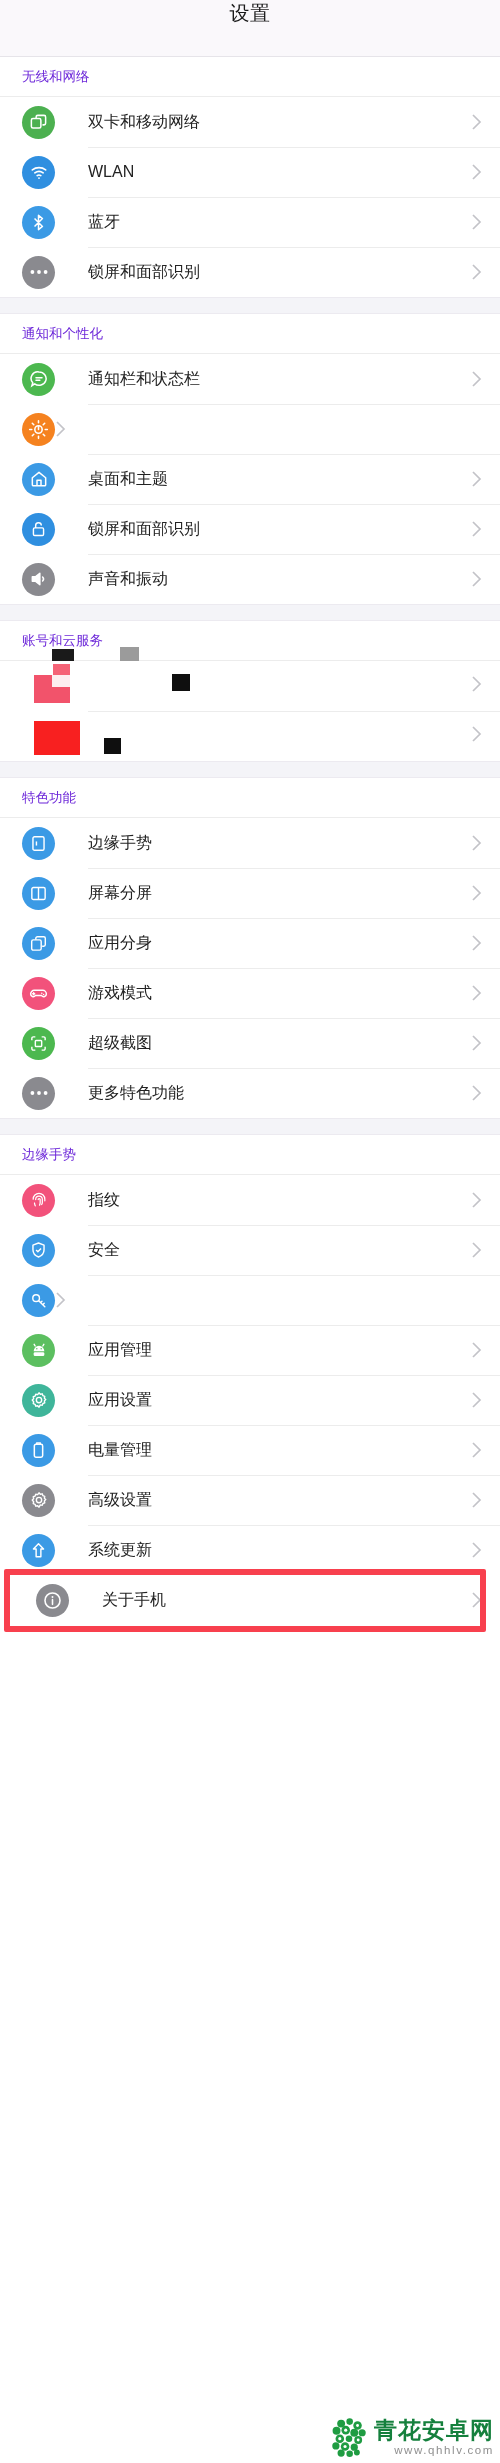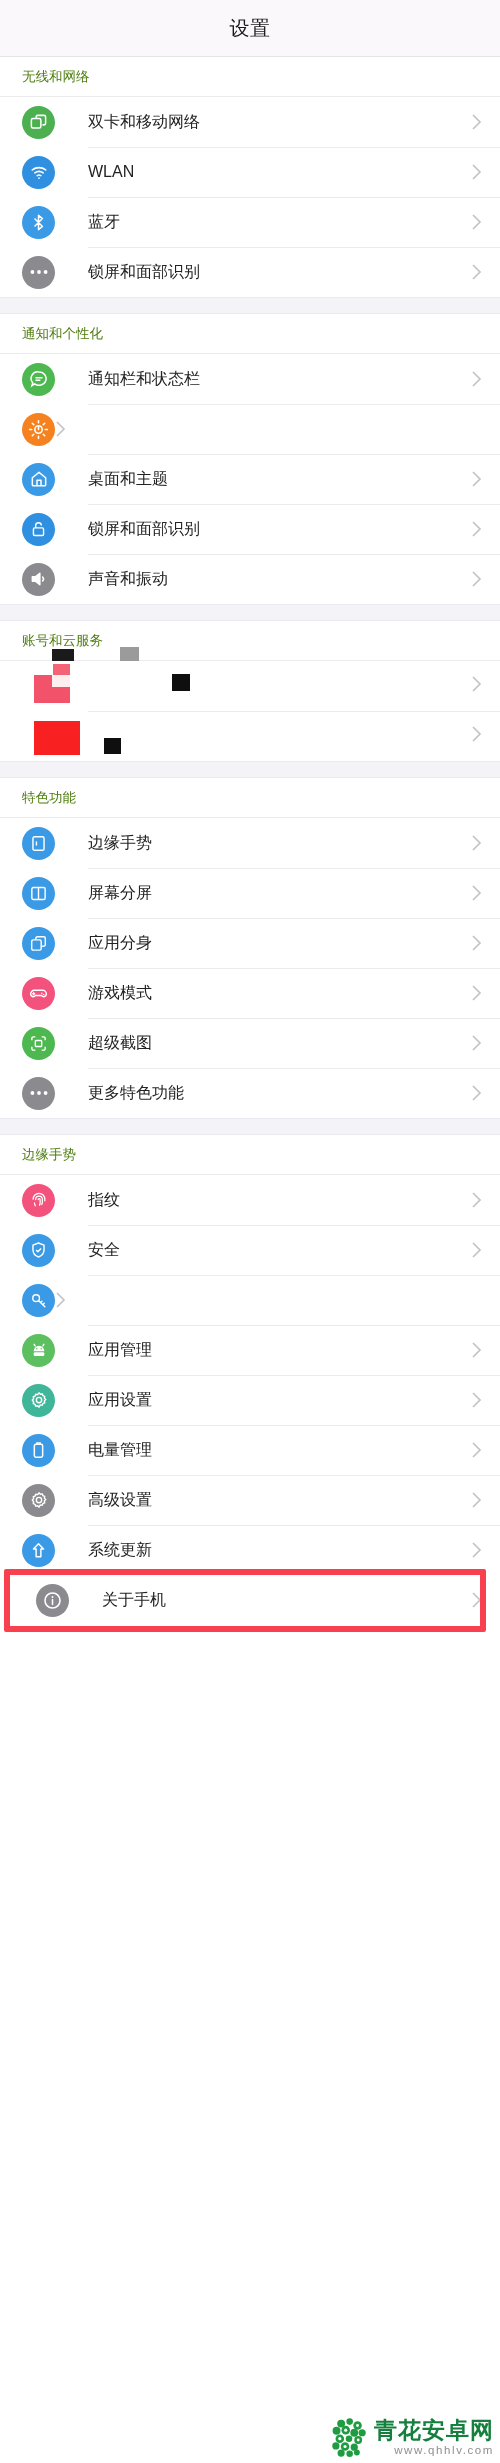--- a/index.html
+++ b/index.html
@@ -8,21 +8,21 @@
     background: #ffffff;
     font-family: "Liberation Sans", "DejaVu Sans", sans-serif;
   }
   body { width: 500px; min-height: 2463px; position: relative; overflow-x: hidden; }
 
   
   .topbar {
     height: 57px;
     background: #faf8fb;
     display: flex;
-    align-items: center;
+    align-items: flex-start;
     justify-content: center;
     border-bottom: 1px solid #e6e4e9;
   }
   .topbar-title {
     font-size: 20px;
     color: #1a1a1a;
     letter-spacing: .5px;
   }
 
   
@@ -35,21 +35,21 @@
   .group-head {
     height: 40px;
     display: flex;
     align-items: center;
     padding-left: 22px;
     background: #ffffff;
     border-bottom: 1px solid #ececec;
   }
   .group-head-label {
     font-size: 13.5px;
-    color: #4d7c0f;
+    color: #6d28d9;
   }
 
   
   .row {
     height: 50px;
     display: flex;
     align-items: center;
     background: #ffffff;
     position: relative;
     padding-left: 22px;

